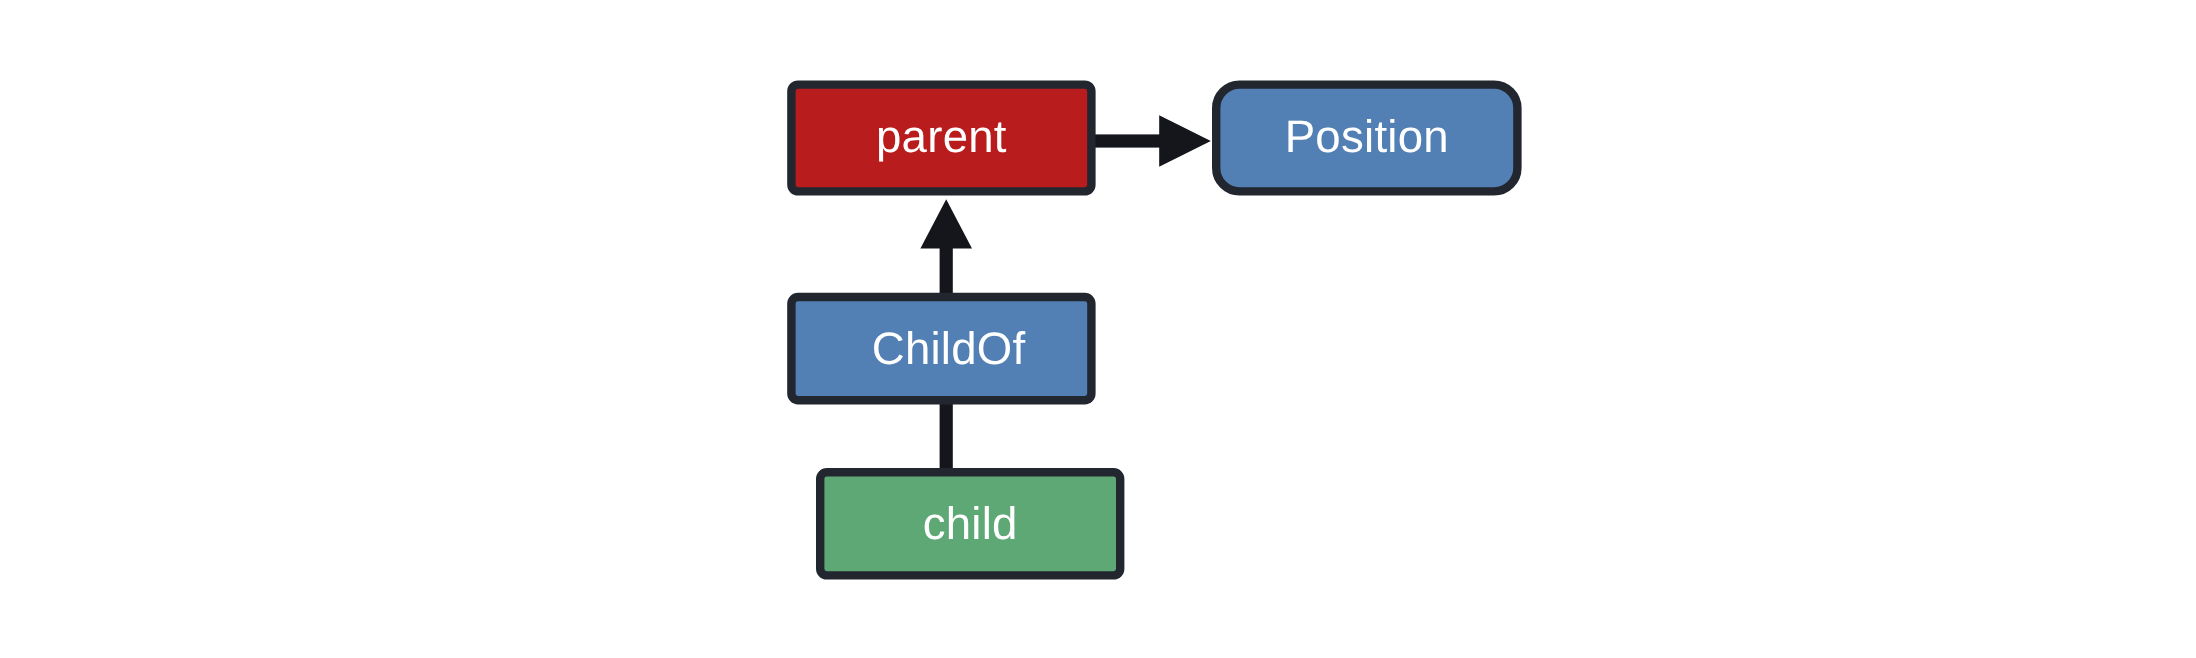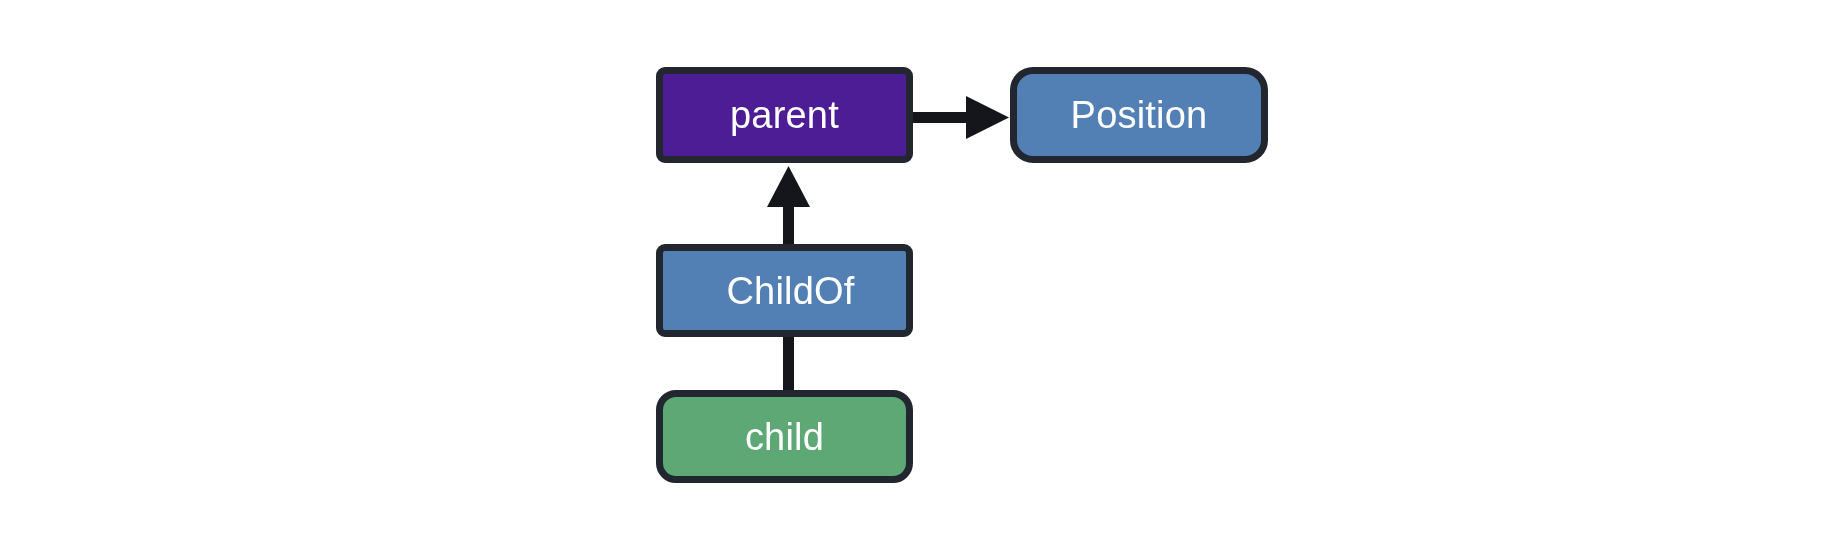--- a/index.html
+++ b/index.html
@@ -41,21 +41,21 @@
     line-height: 1;
     font-weight: 400;
     letter-spacing: 0.2px;
     white-space: nowrap;
     user-select: none;
   }
   
   #node-parent   { left: 656px; top: 67px;  width: 257px; height: 96px; }
   #node-position { left: 1010px; top: 67px; width: 258px; height: 96px; border-radius: 23px; }
   #node-childof  { left: 656px; top: 244px; width: 257px; height: 93px; }
-  #node-child    { left: 656px; top: 390px; width: 257px; height: 93px; border-radius: 20px; }
+  #node-child    { left: 680px; top: 390px; width: 257px; height: 93px; }
 </style>
 </head>
 <body>
 
 <div id="canvas">
 
   <svg id="edge-layer" viewBox="0 0 1830 548">
 
     <g>
       <rect x="911" y="112" width="58" height="11" fill="#14161C"></rect>
@@ -65,21 +65,21 @@
     <g>
       <rect x="783" y="196" width="11" height="50" fill="#14161C"></rect>
       <polygon points="788.5,166 810,207 767,207" fill="#14161C"></polygon>
     </g>
 
     <g>
       <rect x="783" y="335" width="11" height="57" fill="#14161C"></rect>
     </g>
   </svg>
 
-  <div class="node" id="node-parent" style="background:#4c1d95; border-color:#22262F;">
+  <div class="node" id="node-parent" style="background:#b91c1c; border-color:#22262F;">
     <span class="node-label">parent</span>
   </div>
 
   <div class="node" id="node-position" style="background:#5380B4; border-color:#22262F;">
     <span class="node-label">Position</span>
   </div>
 
   <div class="node" id="node-childof" style="background:#5380B4; border-color:#22262F;padding-left:12px;">
     <span class="node-label">ChildOf</span>
   </div>

